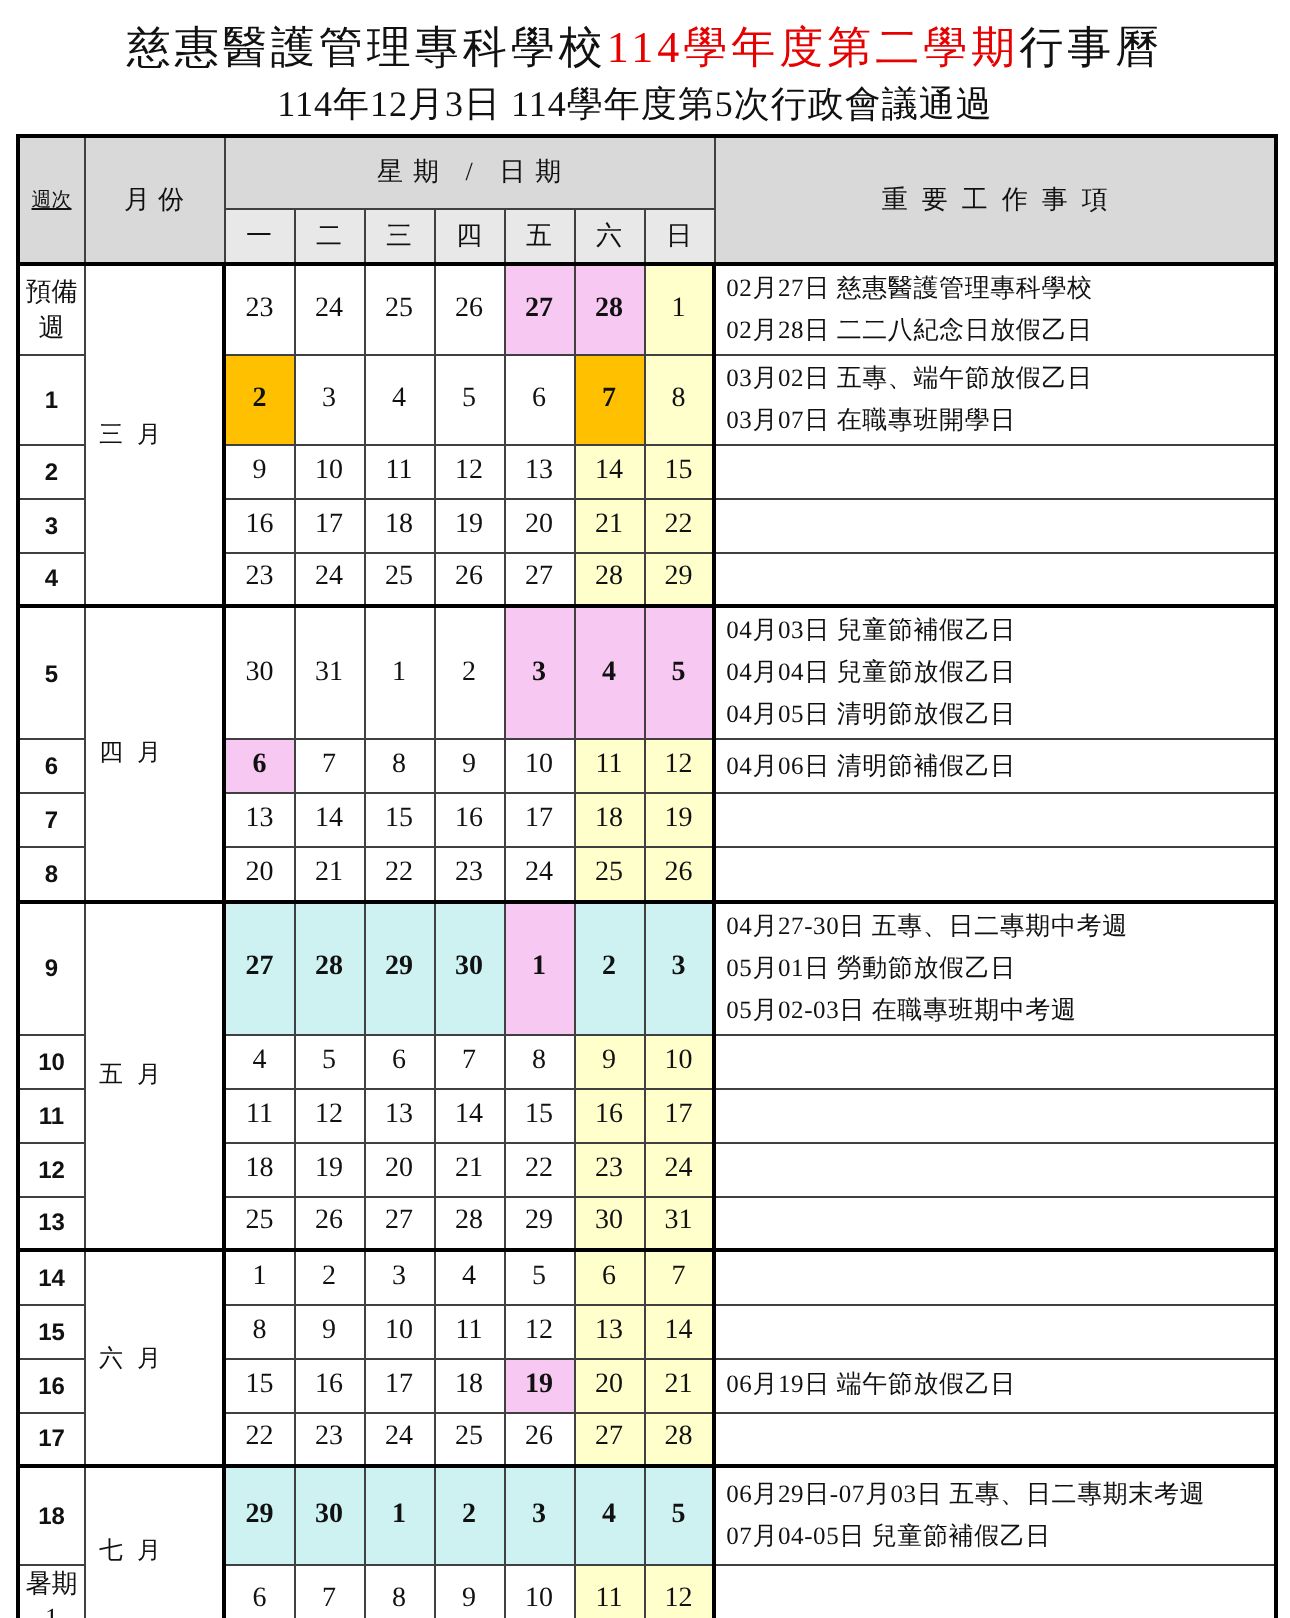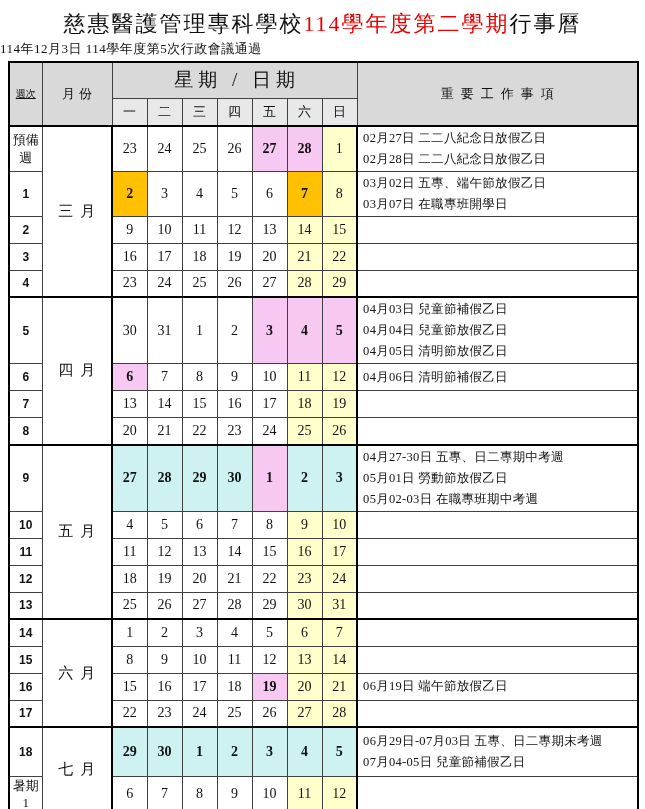--- a/index.html
+++ b/index.html
@@ -10,23 +10,23 @@
   }
   .title{
     text-align:center;
     padding-top:9px;
     font-size:22px;
     letter-spacing:2px;
     white-space:nowrap;
   }
   .title .red{color:var(--title-red,#e60000);}
   .subtitle{
-    text-align:left;
+    text-align:center;
     padding-right:10px;
-    font-size:13px;
+    font-size:18px;
     margin-top:1px;
     letter-spacing:0.5px;
   }
   table.cal{
     margin:3px 8px 0 8px;
     border-collapse:collapse;
     table-layout:fixed;
     width:629px;
     border:2px solid #000;
   }
@@ -36,27 +36,27 @@
     vertical-align:middle;
     overflow:hidden;
   }
   .cal thead th{font-weight:normal;}
   .cal thead tr.h1 th{background:var(--header-bg,#d9d9d9);}
   .cal thead tr.h2 th{background:var(--subheader-bg,#e8e8e8);height:26px;font-size:13px;}
   .cal thead tr.h1{height:36px;}
   .cal thead{border-bottom:2px solid #000;}
   th.week-h{font-size:10px;text-decoration:underline;}
   th.month-h{font-size:13px;letter-spacing:4px;padding-left:4px;}
-  th.wd-h{font-size:19px;letter-spacing:5px;padding-left:5px;margin-top:29px;}
+  th.wd-h{font-size:13px;letter-spacing:5px;padding-left:5px;margin-top:29px;}
   th.notes-h{font-size:13px;letter-spacing:7px;padding-left:7px;}
   td.wk{text-align:center;}
   .wk-num{font-family:"Liberation Sans","DejaVu Sans",sans-serif;font-weight:bold;font-size:12px;}
   .wk-small{font-size:13px;}
   td.month{
-    text-align:center;font-size:15px;letter-spacing:7px;padding-left:7px;
+    font-size:12px;letter-spacing:7px;padding-left:7px;
     border-left:1px solid #404040;
   }
   td.date{
     text-align:center;font-size:14px;
   }
   td.date.bold{font-weight:bold;}
   td.first-day{border-left:2px solid #000;}
   td.notes{
     border-left:2px solid #000;
     font-size:12.5px;line-height:21px;
@@ -107,21 +107,21 @@
         <td class="wk wk-small">預備週</td>
         <td class="month" rowspan="5">三月</td>
         <td class="date first-day">23</td>
         <td class="date">24</td>
         <td class="date">25</td>
         <td class="date">26</td>
         <td class="date bold" style="background: rgb(247, 200, 242);">27</td>
         <td class="date bold" style="background: rgb(247, 200, 242);">28</td>
         <td class="date" style="background: rgb(255, 255, 204);">1</td>
         <td class="notes">
-          <div>02月27日 二二八紀念日放假乙日</div>
+          <div>02月27日 慈惠醫護管理專科學校</div>
           <div>02月28日 二二八紀念日放假乙日</div>
         </td>
       </tr>
       <tr style="height: 43px;">
         <td class="wk wk-num">1</td>
         <td class="date first-day bold" style="background: rgb(255, 192, 0);">2</td>
         <td class="date">3</td>
         <td class="date">4</td>
         <td class="date">5</td>
         <td class="date">6</td>

